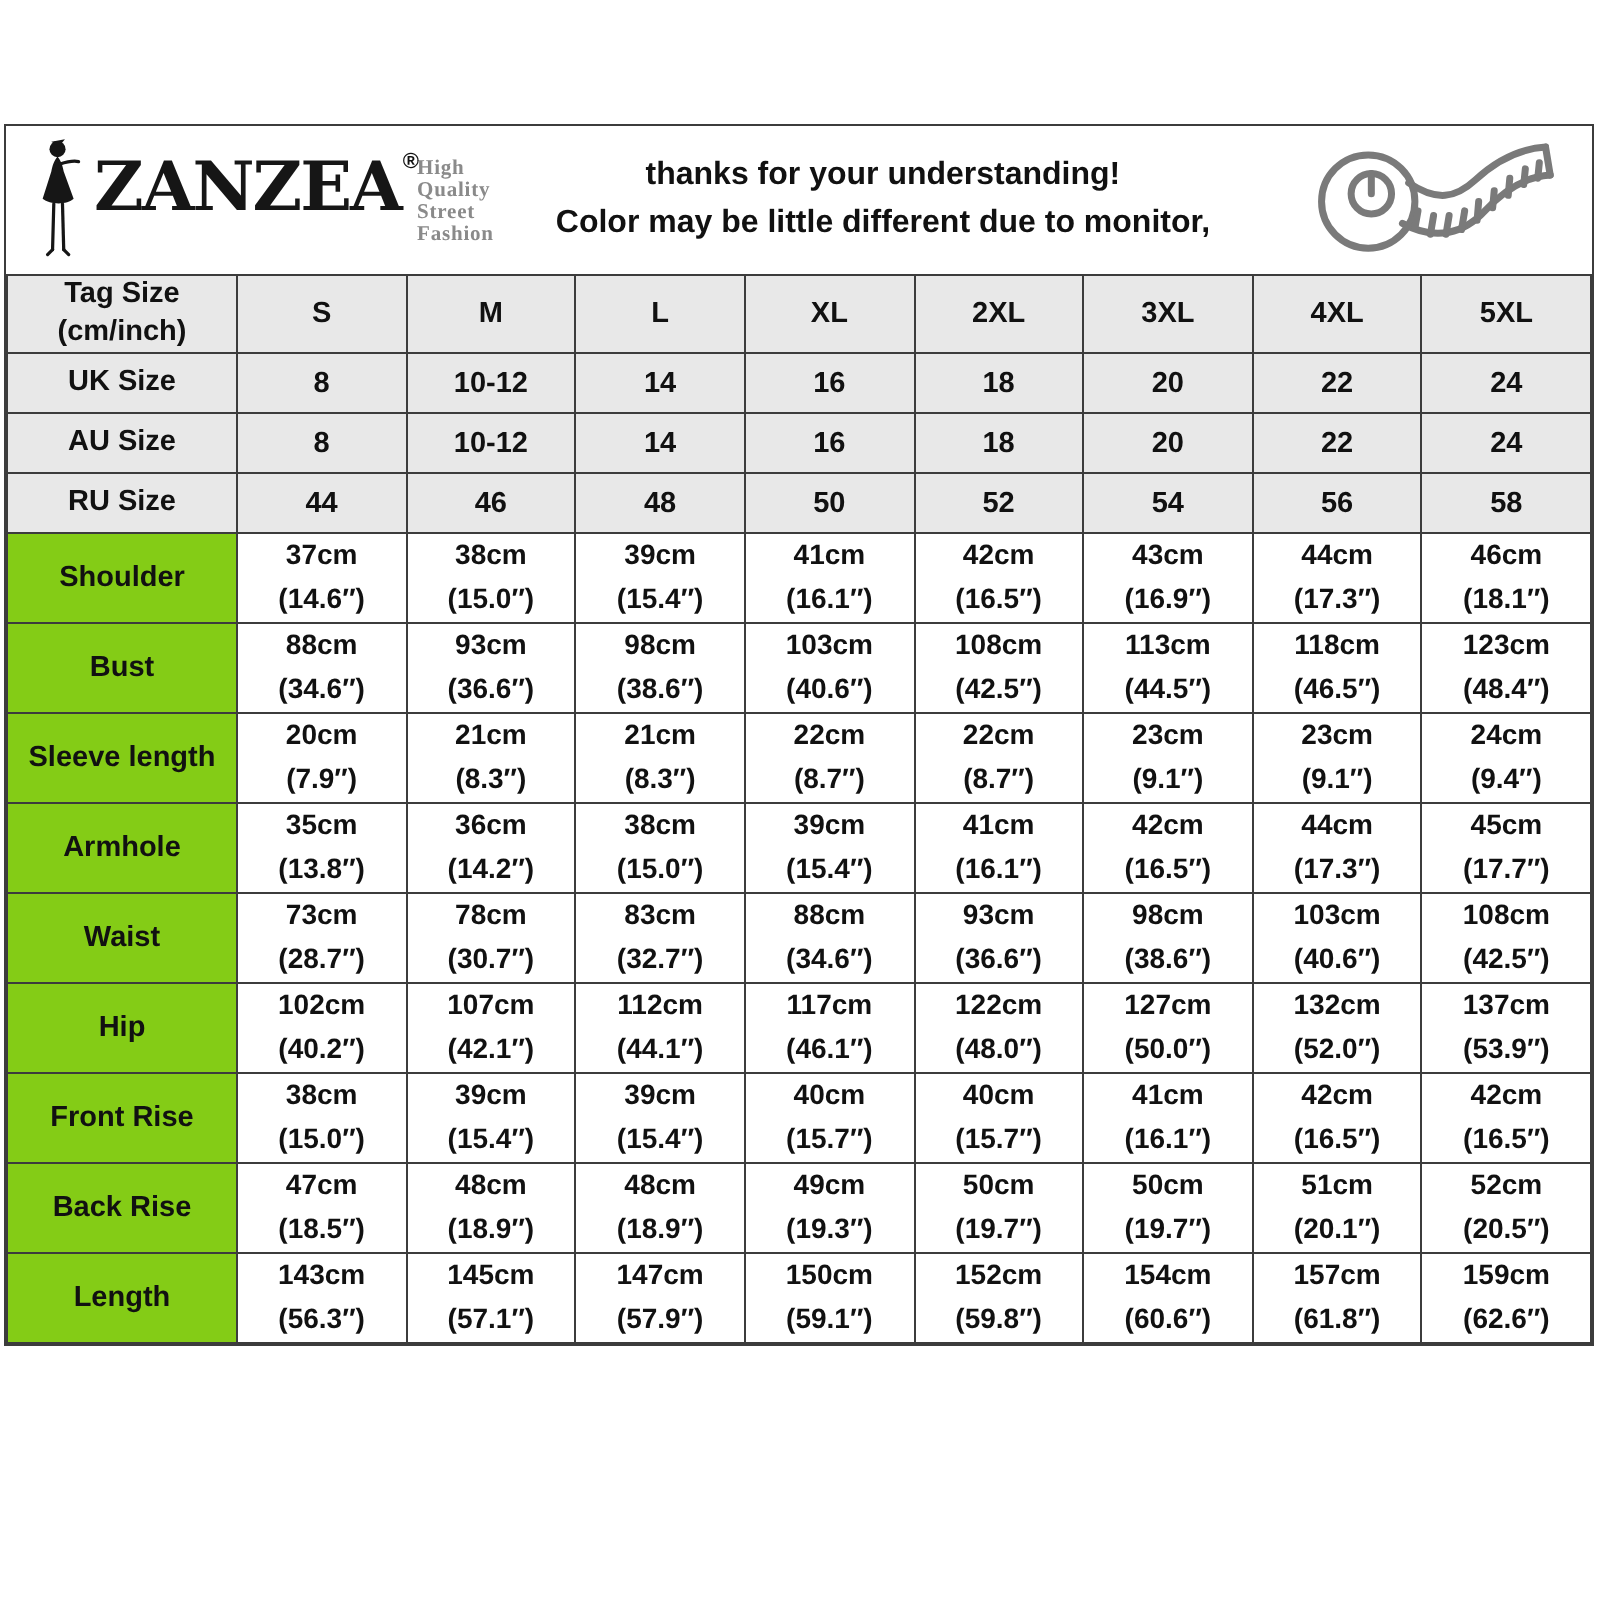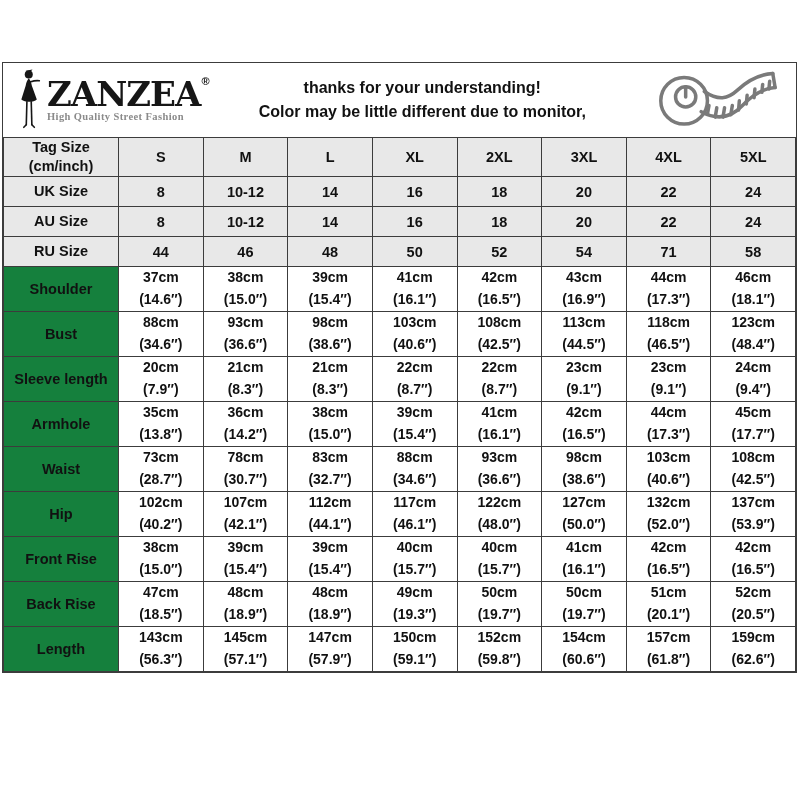--- a/index.html
+++ b/index.html
@@ -13,21 +13,21 @@
     border:1px solid #3c3c3c;background:#fff;
   }
   
   .top{
     display:flex;align-items:center;height:74px;overflow:hidden;
   }
   .logo{
     flex:0 0 205px;display:flex;align-items:center;padding-left:12px;box-sizing:border-box;
   }
   .figure-svg{height:62px;width:30px;flex:0 0 auto;margin-right:2px;}
-  .logo-text{display:flex;flex-direction:column;align-items:flex-start;}
+  .logo-text{display:flex;align-items:flex-start;}
   .brand-line{display:flex;align-items:flex-start;line-height:1;}
   .brand-name{
     font-family:"DejaVu Serif", serif;font-weight:bold;font-size:34px;
     letter-spacing:-1px;color:#161616;line-height:0.95;
   }
   .reg{font-size:11px;font-weight:bold;position:relative;top:-2px;left:1px;}
   .tagline{
     font-size:10.5px;font-weight:bold;color:#8a8a8a;letter-spacing:0.4px;margin-top:1px;font-family:Liberation Serif, serif;
   }
   .notice{
@@ -38,21 +38,21 @@
   .tape svg{width:148px;height:70px;}
   
   table.size-table{
     width:100%;border-collapse:collapse;table-layout:fixed;border-radius:20px;
   }
   table.size-table td{
     border:1px solid #3c3c3c;text-align:center;vertical-align:middle;
     padding:0 1px;white-space:pre-line;color:#111;
   }
   td.label{
-    width:112px;background:#15803d;font-weight:bold;font-size:14.5px;line-height:1.3;
+    width:112px;background:#84cc16;font-weight:bold;font-size:14.5px;line-height:1.3;
   }
   tr.row-size td{background:#e8e8e8;font-weight:bold;font-size:14.5px;height:29px;}
   tr.row-tag td{height:38px;}
   tr.row-usca td{height:30px;}
   tr.row-measure td.val{
     background:#ffffff;font-weight:bold;font-size:14px;line-height:1.55;height:44px;
   }
 </style>
 </head>
 <body>
@@ -151,21 +151,21 @@
           <td class="val">24</td>
         </tr>
         <tr class="row-size">
           <td class="label">RU Size</td>
           <td class="val">44</td>
           <td class="val">46</td>
           <td class="val">48</td>
           <td class="val">50</td>
           <td class="val">52</td>
           <td class="val">54</td>
-          <td class="val">71</td>
+          <td class="val">56</td>
           <td class="val">58</td>
         </tr>
         <tr class="row-measure">
           <td class="label">Shoulder</td>
           <td class="val">37cm
 (14.6″)</td>
           <td class="val">38cm
 (15.0″)</td>
           <td class="val">39cm
 (15.4″)</td>

